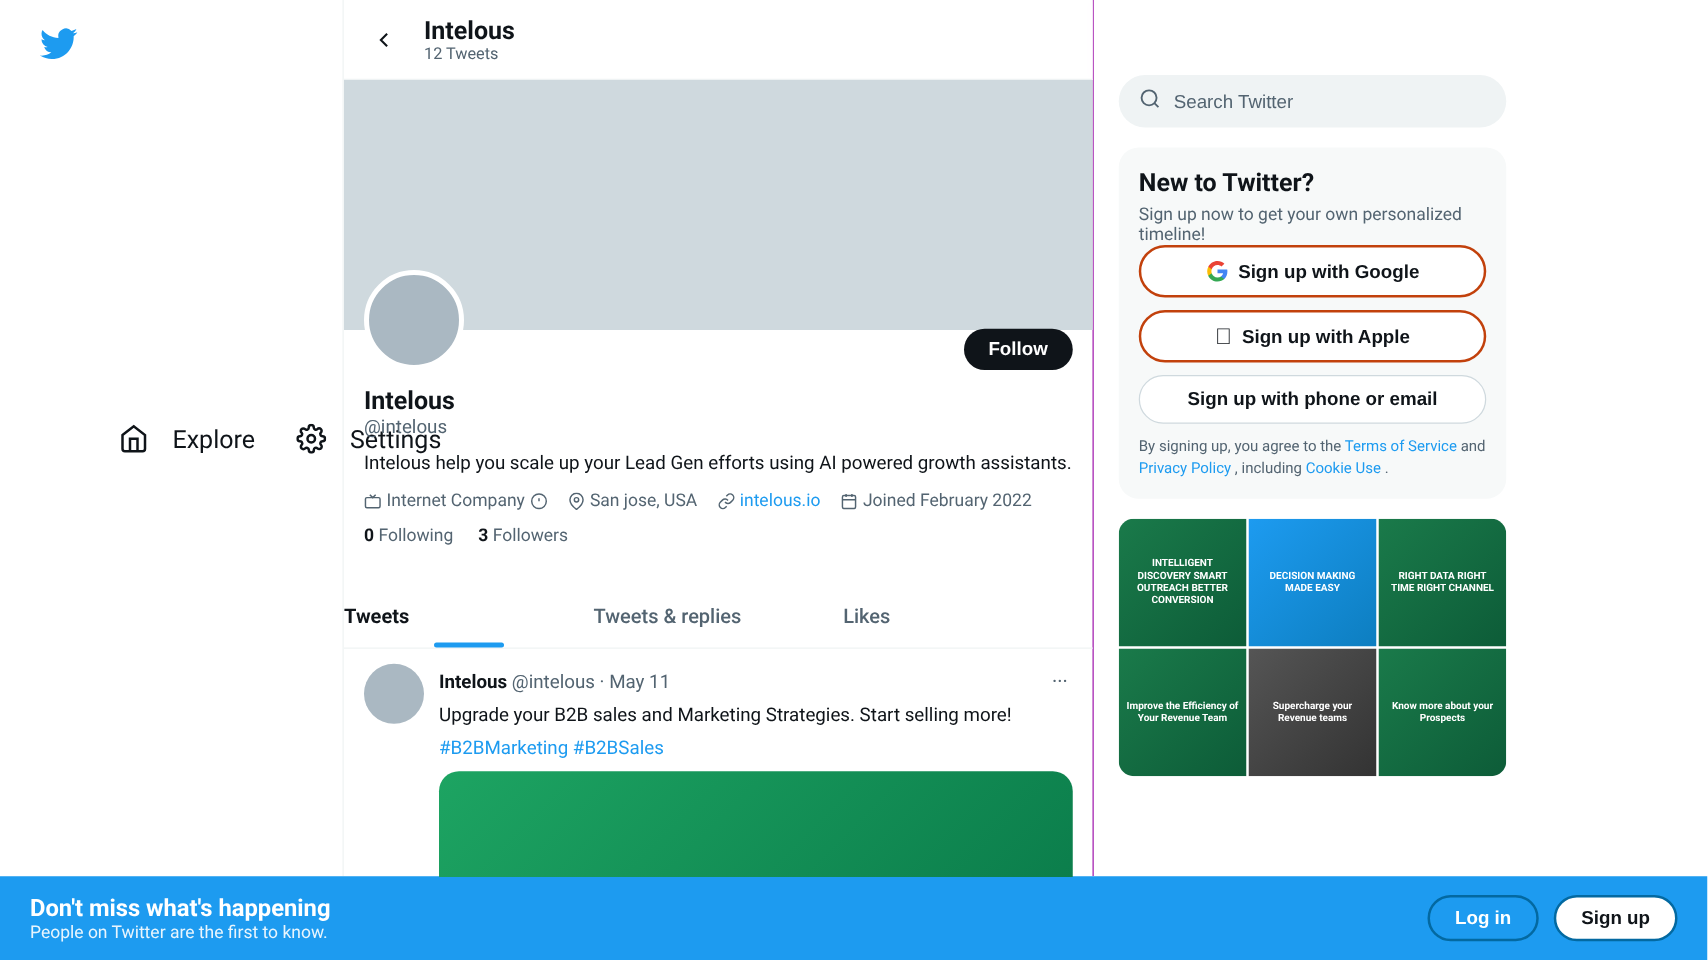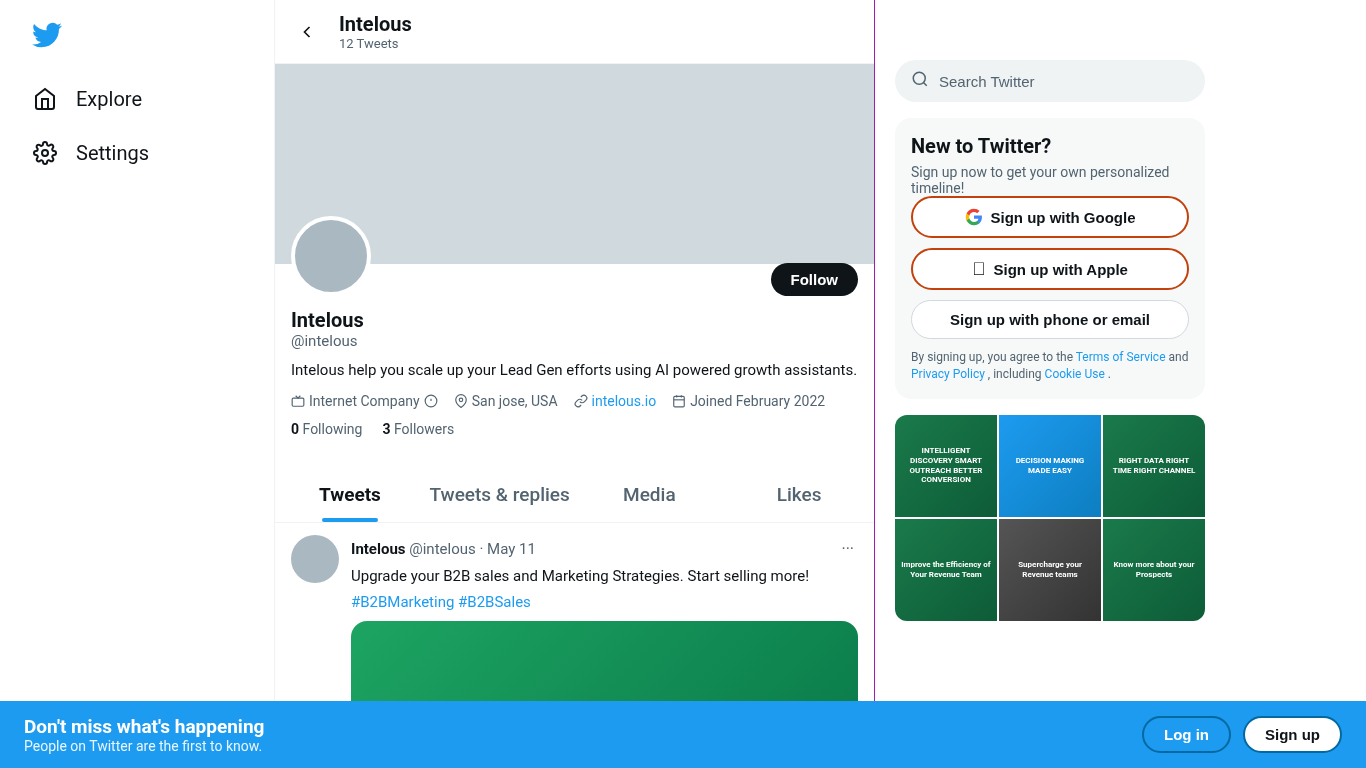--- a/index.html
+++ b/index.html
@@ -1,21 +1,21 @@
 <!DOCTYPE html>
 <html><head>
   <meta charset="utf-8">
   <style>
     * { margin: 0; padding: 0; box-sizing: border-box; }
     body { font-family: -apple-system, BlinkMacSystemFont, "Segoe UI", Roboto, Helvetica, Arial, sans-serif; background: #fff; display: flex; flex-direction: column; height: 768px; overflow: hidden; }
 
     .main-layout { display: flex; flex: 1; overflow: hidden; }
 
     
-    .sidebar { width: 275px; padding: 10px 20px; display: flex; flex-direction: column; gap: 8px; border-right: 1px solid #eff3f4; }
+    .sidebar { width: 275px; padding: 10px 20px; display: flex; gap: 8px; border-right: 1px solid #eff3f4; }
     .sidebar-logo { padding: 10px 12px; margin-bottom: 4px; }
     .sidebar-logo svg { width: 30px; height: 30px; fill: #1d9bf0; }
     .sidebar-item { display: flex; align-items: center; gap: 18px; padding: 10px 12px; border-radius: 9999px; cursor: pointer; font-size: 20px; color: #0f1419; }
     .sidebar-item-icon { width: 26px; height: 26px; display: flex; align-items: center; justify-content: center; }
     .sidebar-item-label { font-size: 20px; font-weight: 400; }
 
     
     .center { flex: 1; max-width: 600px; border-right: 1px solid #a21caf; overflow-y: auto; }
     .profile-header-bar { display: flex; align-items: center; gap: 16px; padding: 12px 16px; position: sticky; top: 0; background: rgba(255,255,255,0.85); backdrop-filter: blur(4px); z-index: 10; border-bottom: 1px solid #eff3f4; }
     .back-btn { cursor: pointer; border-radius: 9999px; padding: 6px; display: flex; align-items: center; justify-content: center; }
@@ -37,21 +37,21 @@
     .profile-bio { font-size: 15px; color: #0f1419; margin-bottom: 12px; line-height: 1.4; }
     .profile-meta { display: flex; flex-wrap: wrap; gap: 6px 16px; color: #536471; font-size: 14px; margin-bottom: 12px; }
     .profile-meta-item { display: flex; align-items: center; gap: 4px; }
     .profile-meta-link { color: #1d9bf0; text-decoration: none; }
     .profile-stats { display: flex; gap: 20px; font-size: 14px; }
     .profile-stat { color: #536471; }
     .profile-stat strong { color: #0f1419; font-weight: 700; }
 
     
     .profile-tabs { display: flex; border-bottom: 1px solid #eff3f4; margin-top: 14px; }
-    .profile-tab { flex: 1; text-align: center; padding: 16px 0; font-size: 19px; font-weight: 500; color: #536471; cursor: pointer; position: relative; }
+    .profile-tab { flex: 1; padding: 16px 0; font-size: 16px; font-weight: 500; color: #536471; cursor: pointer; position: relative; }
     .profile-tab.active { color: #0f1419; font-weight: 700; }
     .profile-tab.active::after { content: ''; position: absolute; bottom: 0; left: 50%; transform: translateX(-50%); width: 56px; height: 4px; border-radius: 2px; background: #1d9bf0; }
 
     
     .tweet-item { display: flex; gap: 12px; padding: 12px 16px; border-bottom: 1px solid #eff3f4; }
     .tweet-avatar { width: 48px; height: 48px; border-radius: 50%; background: #aab8c2; flex-shrink: 0; }
     .tweet-content { flex: 1; }
     .tweet-top { display: flex; justify-content: space-between; align-items: center; }
     .tweet-author { font-size: 15px; }
     .tweet-author-name { font-weight: 700; color: #0f1419; }
@@ -210,21 +210,20 @@
         <span class="profile-stat">
           <strong>3</strong>
           <span>Followers</span>
         </span>
       </div>
     </div>
 
     <div class="profile-tabs">
       <div class="profile-tab active">Tweets</div>
       <div class="profile-tab">Tweets &amp; replies</div>
-      <div class="profile-tab">Media</div>
       <div class="profile-tab">Likes</div>
     </div>
 
     <div class="tweet-item">
       <div class="tweet-avatar"></div>
       <div class="tweet-content">
         <div class="tweet-top">
           <div class="tweet-author">
             <span class="tweet-author-name">Intelous</span>
             <span class="tweet-author-handle">@intelous</span>

